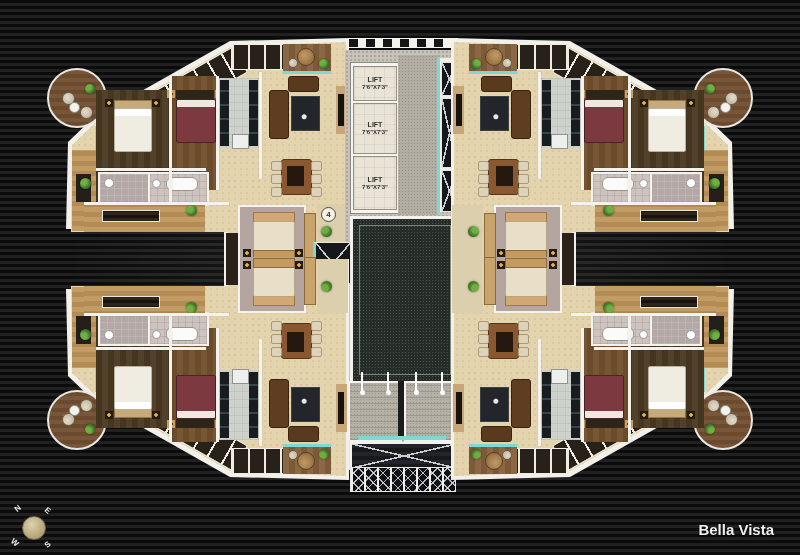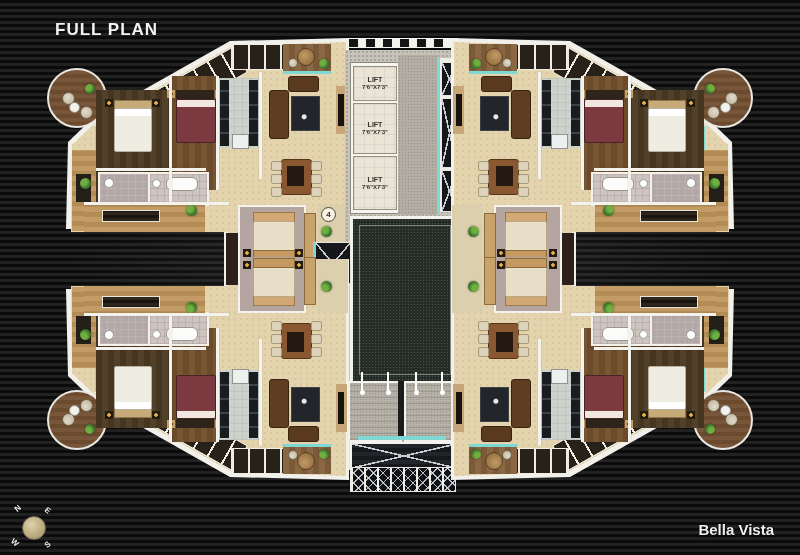--- a/index.html
+++ b/index.html
@@ -72,21 +72,20 @@
   .c-letter{position:absolute;color:#f0f0f0;font-size:8px;font-weight:bold;text-shadow:0 1px 1px #000;}
   .needle{position:absolute;left:32px;top:515px;width:2px;height:24px;background:#2b2b2b;box-shadow:0 0 1px #000;}
   .dial{position:absolute;left:22px;top:516px;width:22px;height:22px;border-radius:50%;border:1px solid #6e6a58;
     background:radial-gradient(circle at 40% 35%, #ded2ac, #b3a274 70%, #8d7d50);}
 </style>
 </head>
 <body>
 
 <div class="stage">
 
-  <div class="title">FULL PLAN</div>
   <div class="brand">Bella Vista</div>
 
   <div class="plan abs" style="left:0;top:0;width:800px;height:555px;">
 
     <div class="quadrant" id="q-proto">
       <div class="wall-bg"></div>
       <div class="floor"></div>
 
       <div class="abs slats" style="left:54px;top:97px;width:158px;height:28px;transform-origin:0 0;transform:rotate(-29.5deg);"></div>
       <div class="abs slats" style="left:191px;top:16px;width:53px;height:24px;"></div>

